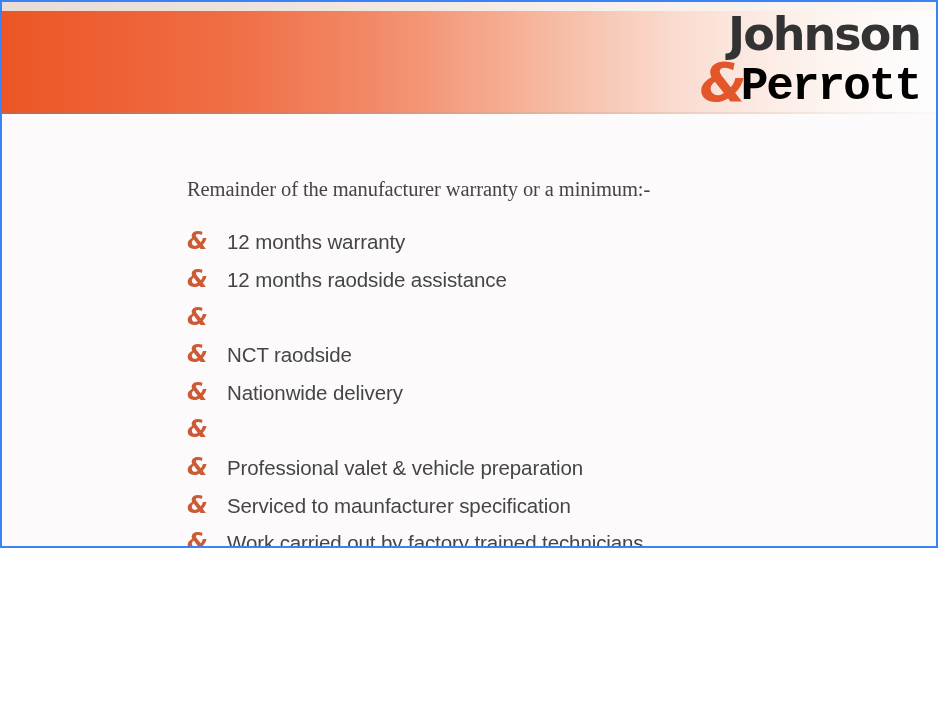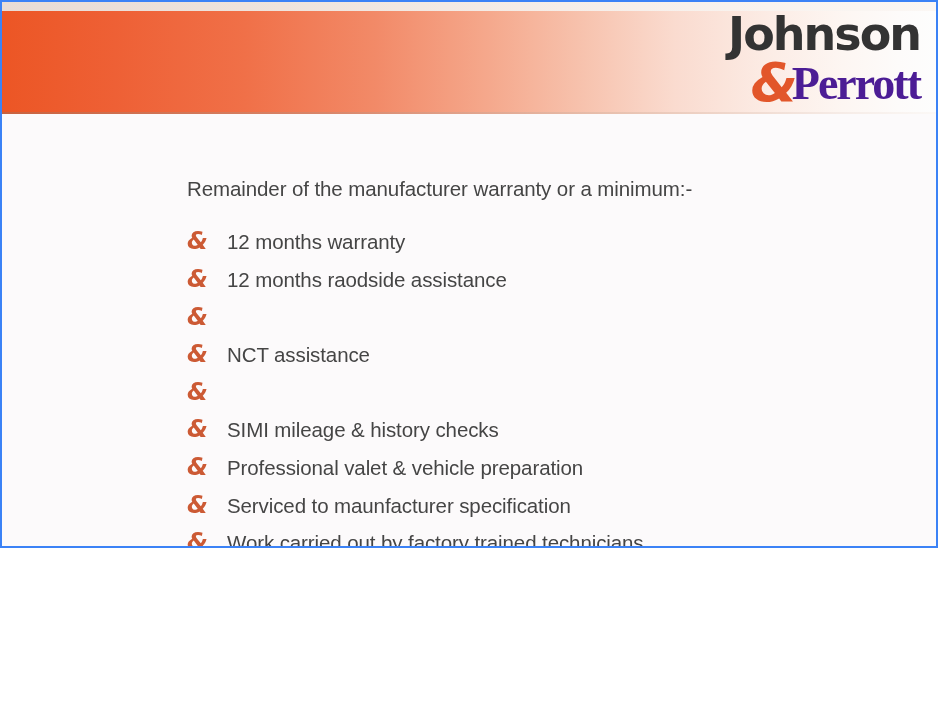--- a/index.html
+++ b/index.html
@@ -96,25 +96,25 @@
     font-weight: bold;
     font-style: italic;
     font-size: 54px;
     color: #e2562a;
     letter-spacing: -4px;
     margin-right: -2px;
     position: relative;
     top: 2px;
   }
   .logo-perrott {
-    font-family: Liberation Serif, serif;
+    font-family: Liberation Mono, monospace;
     font-weight: bold;
     font-size: 46px;
     letter-spacing: -2.0px;
-    color: #4c1d95;
+    color: #000000;
   }
 
   
   .content {
     position: absolute;
     left: 185px;
     top: 175px;
     right: 30px;
   }
 
@@ -122,21 +122,21 @@
     font-family: "Liberation Sans", sans-serif;
     font-size: 31px;
     font-weight: normal;
     color: #565656;
     letter-spacing: 0.4px;
     margin: 0 0 10px 0;
     line-height: 1.15;
   }
 
   .subtitle {
-    font-family: Liberation Sans, sans-serif;
+    font-family: Liberation Serif, serif;
     font-size: 20.5px;
     font-weight: normal;
     color: #454545;
     margin: 0 0 22px 0;
     letter-spacing: -0.1px;
     line-height: 1.2;
   }
 
   .promise-list {
     list-style: none;
@@ -196,28 +196,28 @@
       </li>
       <li class="promise-item">
         <span class="bullet-amp">&amp;</span>
         <span class="item-label">12 months raodside assistance</span>
       </li>
       <li class="promise-item">
         <span class="bullet-amp">&amp;</span>
       </li>
       <li class="promise-item">
         <span class="bullet-amp">&amp;</span>
-        <span class="item-label">NCT assistance</span>
-      </li>
-      <li class="promise-item">
-        <span class="bullet-amp">&amp;</span>
-      </li>
-      <li class="promise-item">
-        <span class="bullet-amp">&amp;</span>
-        <span class="item-label">SIMI mileage &amp; history checks</span>
+        <span class="item-label">NCT raodside</span>
+      </li>
+      <li class="promise-item">
+        <span class="bullet-amp">&amp;</span>
+        <span class="item-label">Nationwide delivery</span>
+      </li>
+      <li class="promise-item">
+        <span class="bullet-amp">&amp;</span>
       </li>
       <li class="promise-item">
         <span class="bullet-amp">&amp;</span>
         <span class="item-label">Professional valet &amp; vehicle preparation</span>
       </li>
       <li class="promise-item">
         <span class="bullet-amp">&amp;</span>
         <span class="item-label">Serviced to maunfacturer specification</span>
       </li>
       <li class="promise-item">

